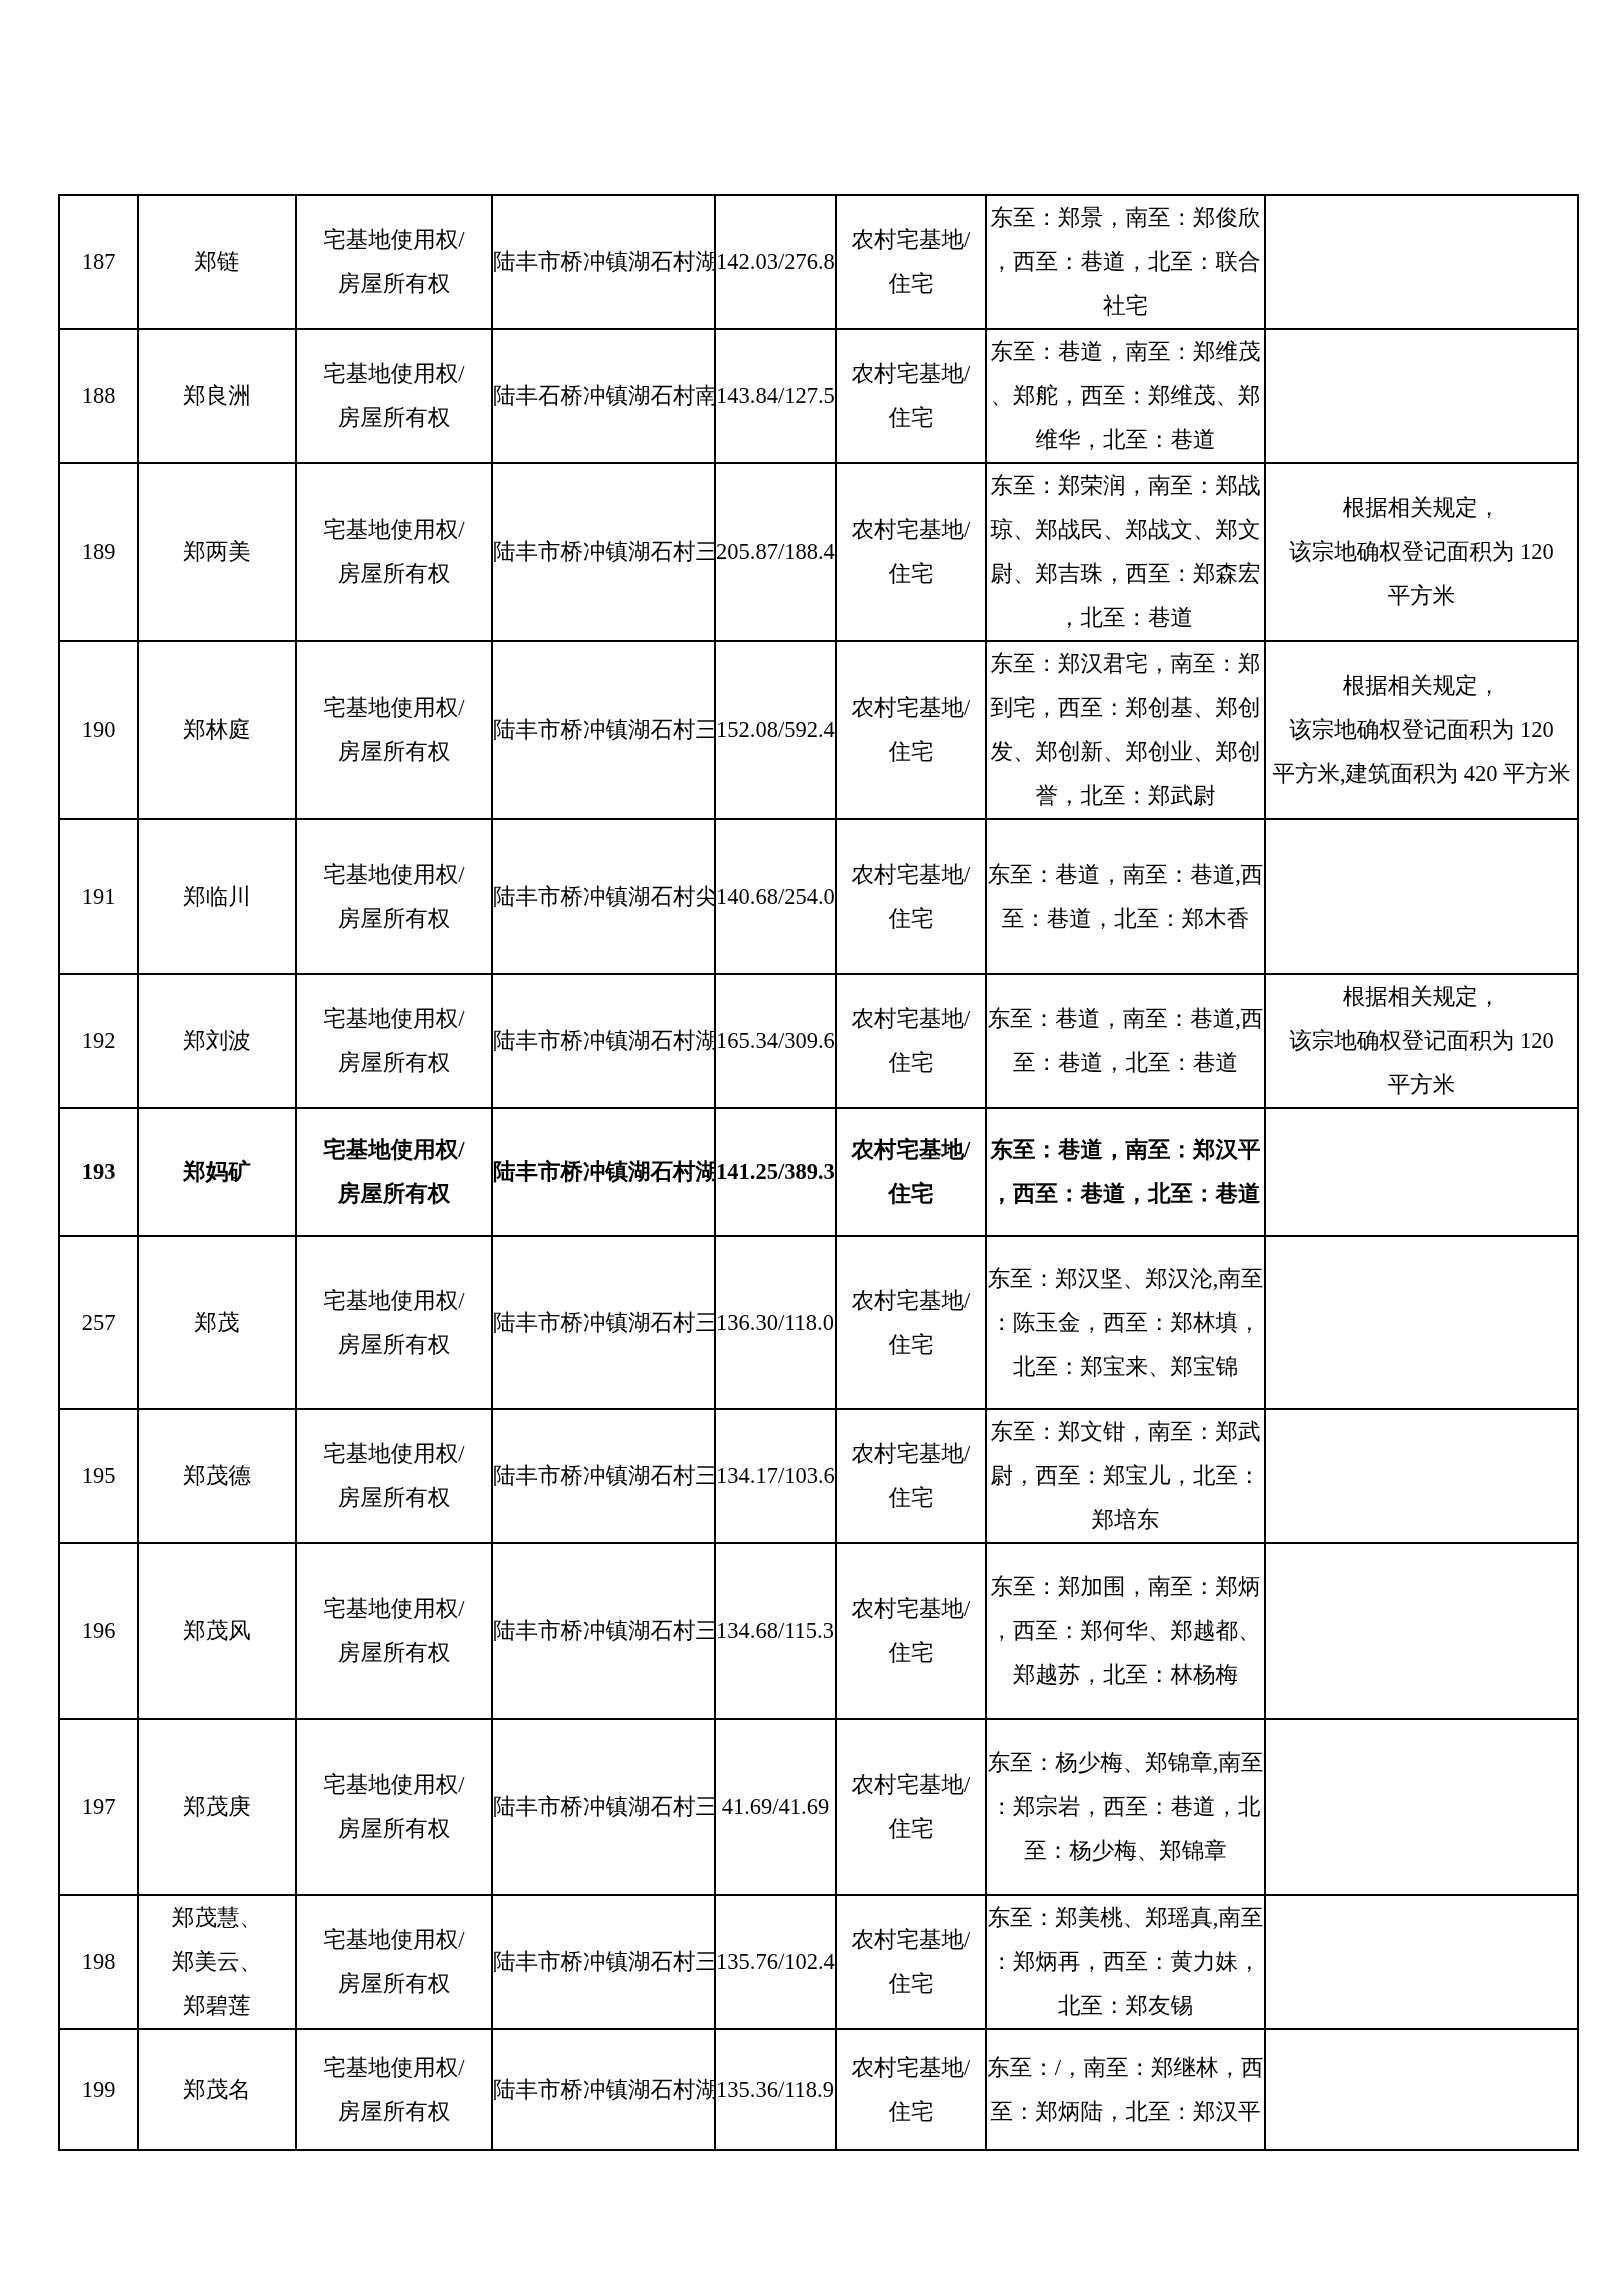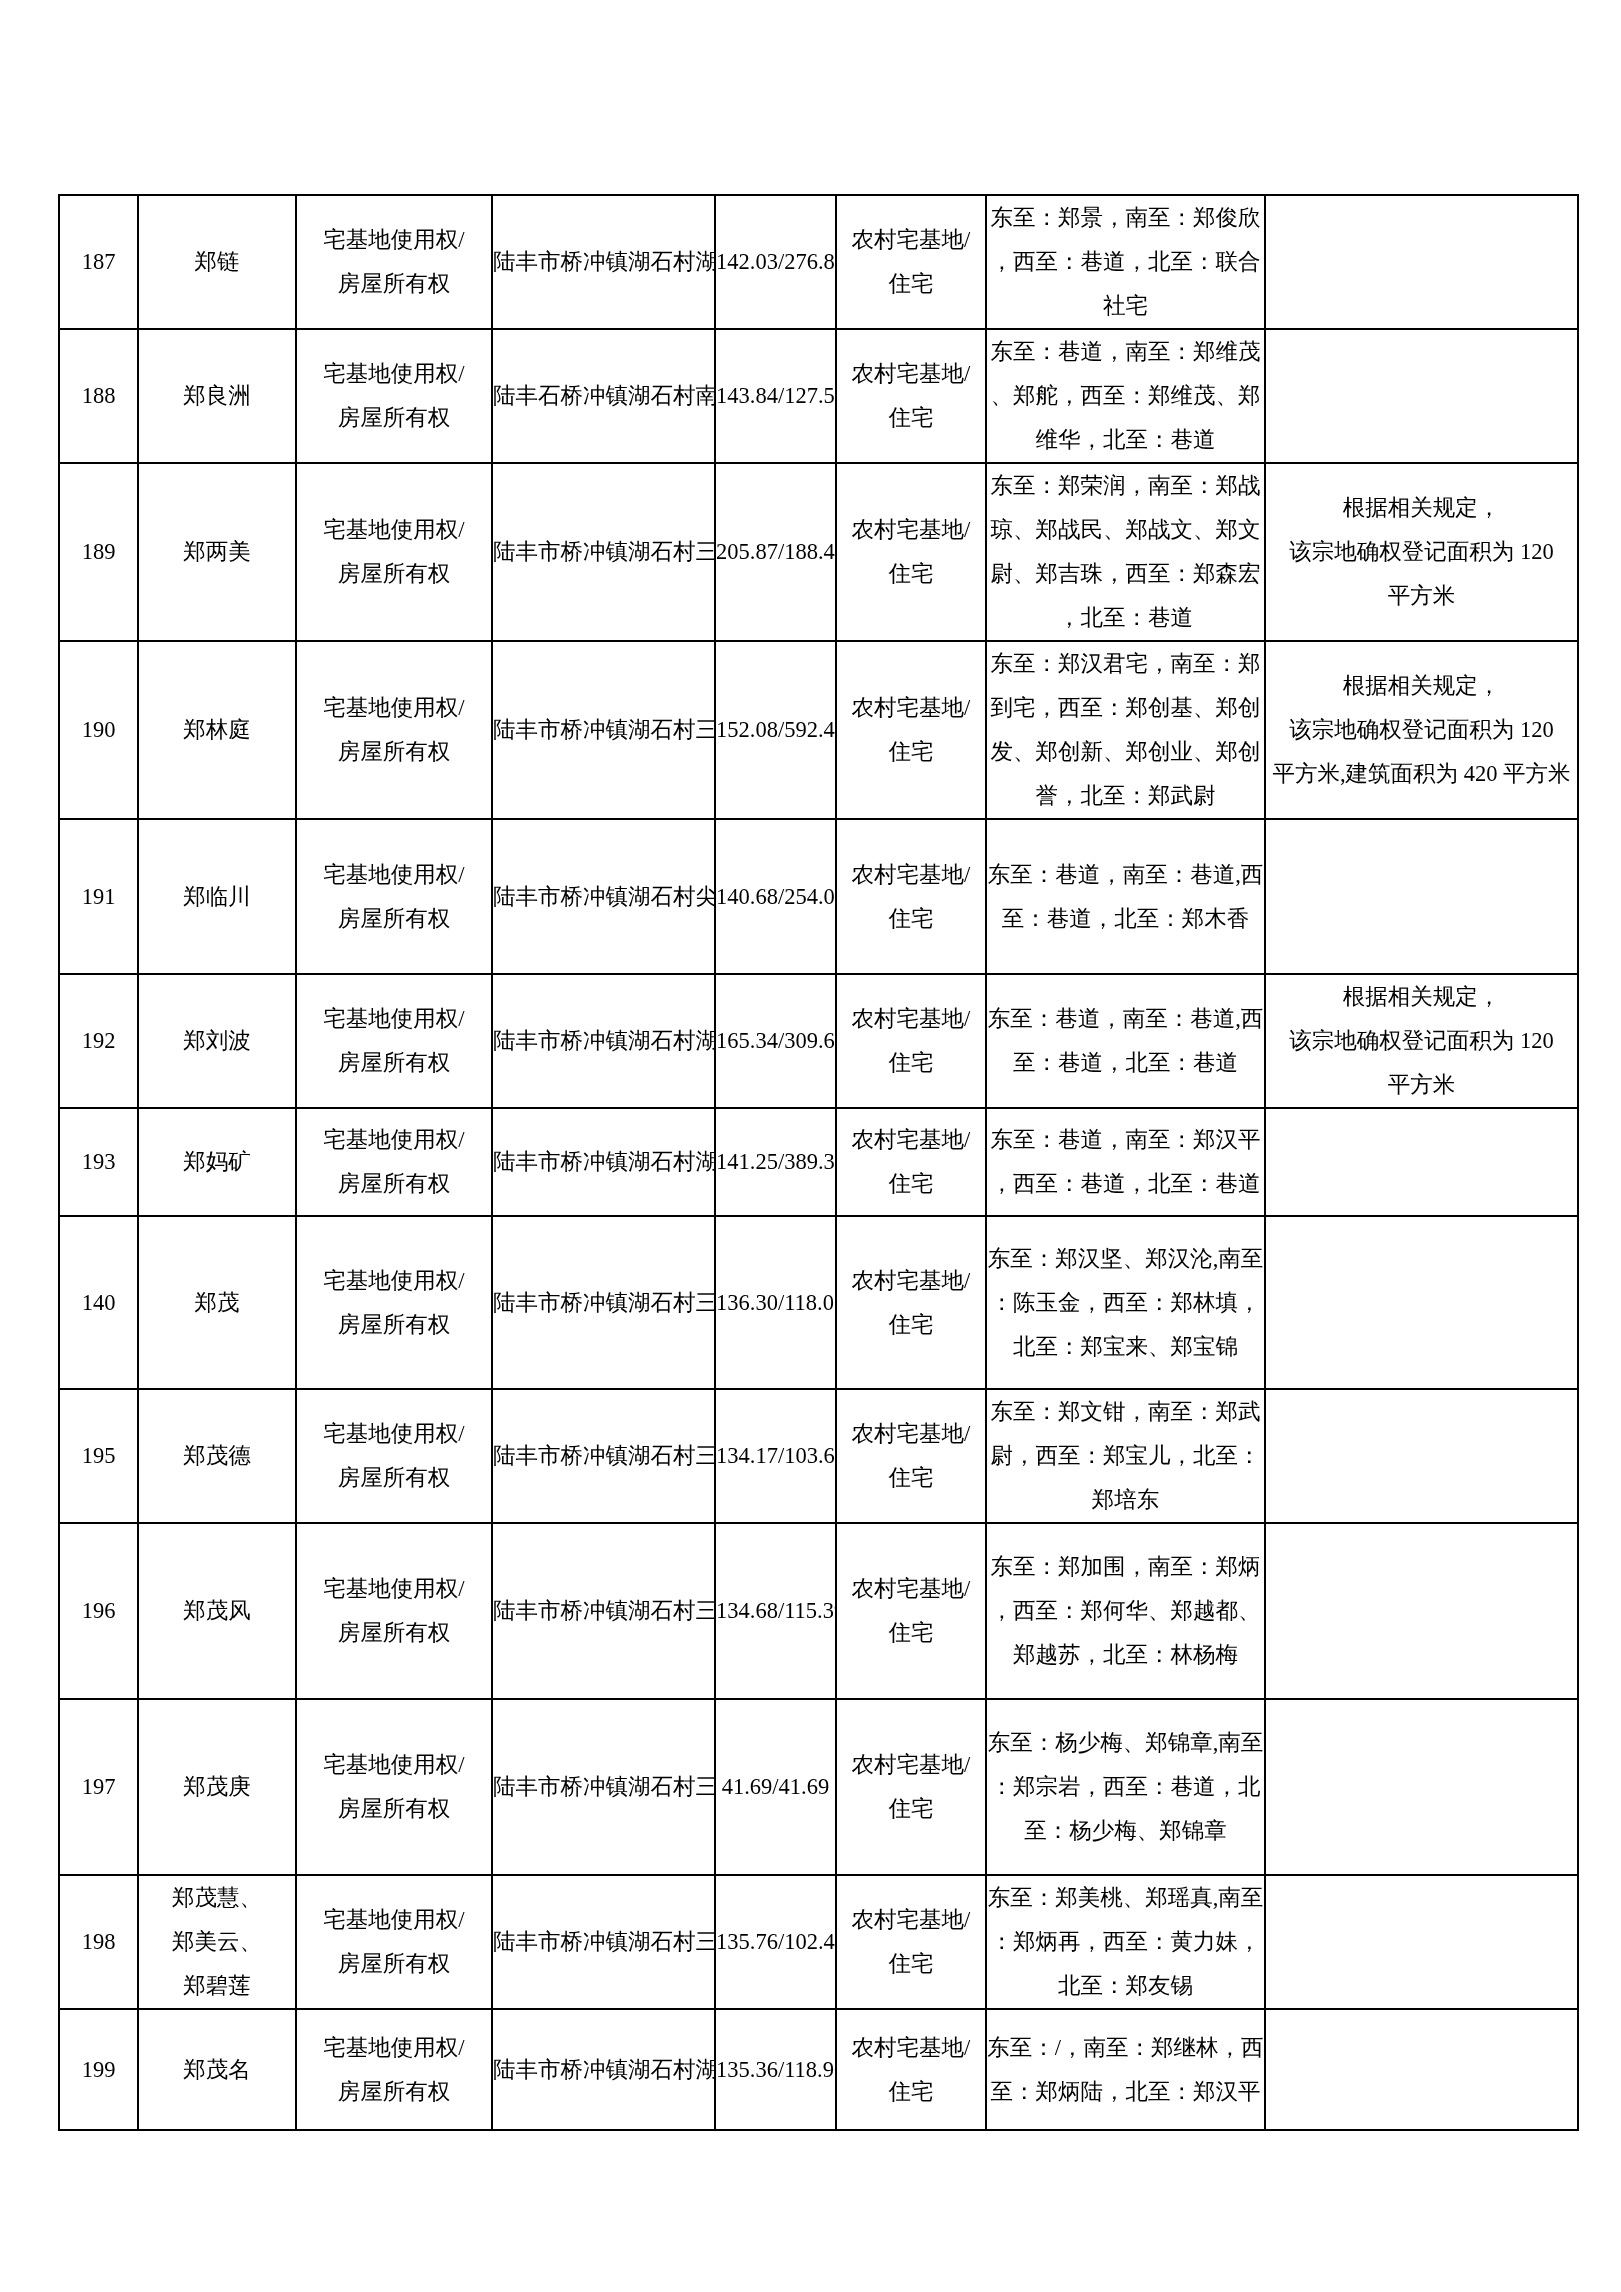--- a/index.html
+++ b/index.html
@@ -128,32 +128,32 @@
         <tr style="height: 88px;">
           <td class="c-no">192</td>
           <td class="c-name">郑刘波</td>
           <td class="c-right">宅基地使用权/房屋所有权</td>
           <td class="c-loc">陆丰市桥冲镇湖石村湖石村小组</td>
           <td class="c-area">165.34/309.66</td>
           <td class="c-usage">农村宅基地/住宅</td>
           <td class="c-bounds">东至：巷道，南至：巷道,西至：巷道，北至：巷道</td>
           <td class="c-remark">根据相关规定，该宗地确权登记面积为 120 平方米</td>
         </tr>
-        <tr style="height: 108px;">
+        <tr style="height: 128px; font-weight: bold;">
           <td class="c-no">193</td>
           <td class="c-name">郑妈矿</td>
           <td class="c-right">宅基地使用权/房屋所有权</td>
           <td class="c-loc">陆丰市桥冲镇湖石村湖石村小组</td>
           <td class="c-area">141.25/389.37</td>
           <td class="c-usage">农村宅基地/住宅</td>
           <td class="c-bounds">东至：巷道，南至：郑汉平，西至：巷道，北至：巷道</td>
           <td class="c-remark"></td>
         </tr>
         <tr style="height: 173px;">
-          <td class="c-no">140</td>
+          <td class="c-no">257</td>
           <td class="c-name">郑茂</td>
           <td class="c-right">宅基地使用权/房屋所有权</td>
           <td class="c-loc">陆丰市桥冲镇湖石村三湖村小组</td>
           <td class="c-area">136.30/118.01</td>
           <td class="c-usage">农村宅基地/住宅</td>
           <td class="c-bounds">东至：郑汉坚、郑汉沦,南至：陈玉金，西至：郑林填，北至：郑宝来、郑宝锦</td>
           <td class="c-remark"></td>
         </tr>
         <tr style="height: 132px;">
           <td class="c-no">195</td>

